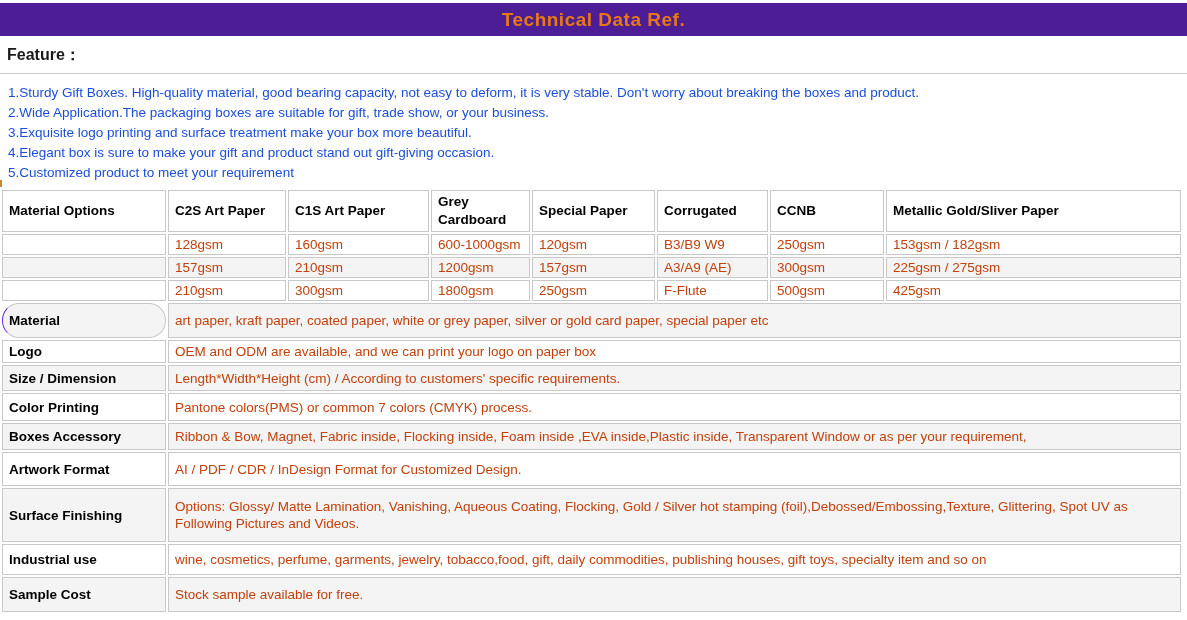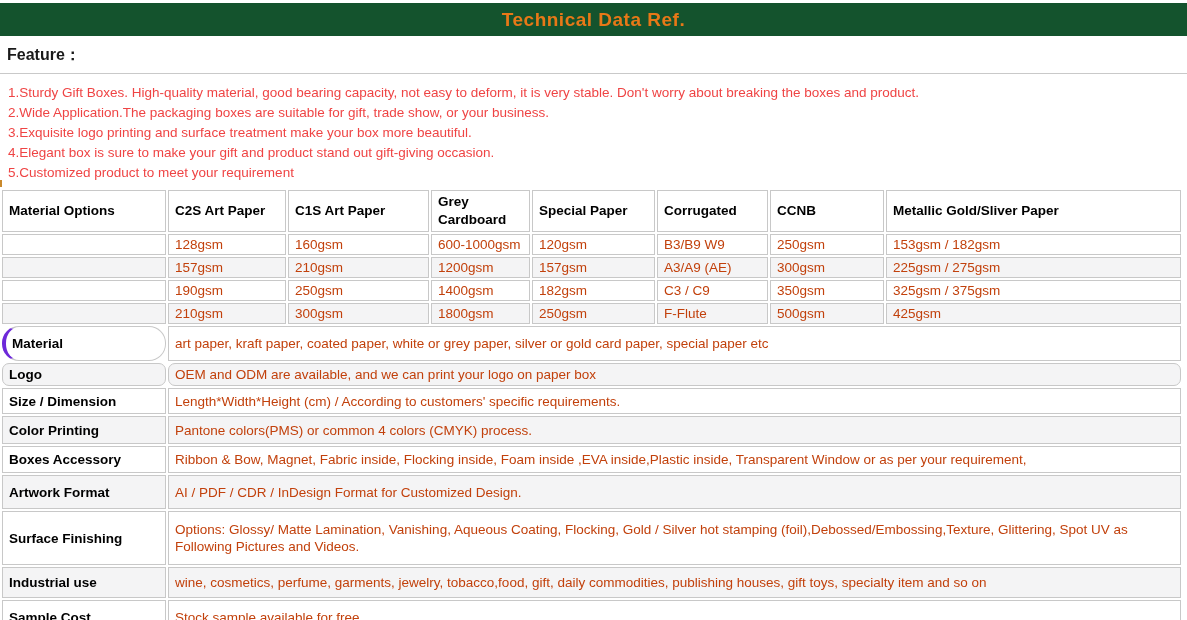--- a/index.html
+++ b/index.html
@@ -7,21 +7,21 @@
   body {
     width: 1187px; height: 620px;
     background: #ffffff;
     font-family: "Liberation Sans", sans-serif;
     overflow: hidden;
     position: relative;
   }
   .title-bar {
     margin-top: 3px;
     height: 33px;
-    background: #14532d;
+    background: #4c1d95;
     text-align: center;
   }
   .title-bar .title-text {
     display: inline-block;
     font-size: 19px;
     font-weight: bold;
     color: #e87817;
     line-height: 33px;
     letter-spacing: 0.5px;
   }
@@ -30,21 +30,21 @@
     font-weight: bold;
     color: #1a1a1a;
     padding: 9px 12px 7px 7px;
     border-bottom: 1px solid #c9c9c9;
   }
   .feature-list {
     list-style: none;
     margin: 9px 0 0 0;
     padding: 0 0 0 8px;
     font-size: 13.5px;
-    color: #ef4444;
+    color: #1d4ed8;
   }
   .feature-list li { line-height: 20px; }
 
   table.spec-table {
     border-collapse: separate;
     border-spacing: 2px;
     table-layout: fixed;
     width: 1183px;
     margin: 5px 0 0 0;
   }
@@ -69,30 +69,30 @@
   .spec-table tr.grid-row td { height: 17px; white-space: nowrap; }
   
   .spec-table tr:nth-child(2n+3) th,
   .spec-table tr:nth-child(2n+3) td { background: #f4f4f5; }
 
   .spec-table tr.spec-row th.label {
     font-weight: bold;
     color: #000000;
   }
   .r-material th, .r-material td { height: 31px; }
-  .r-logo th, .r-logo td { height: 19px; border-radius: 7px; }
+  .r-logo th, .r-logo td { height: 19px; }
   .r-size th, .r-size td { height: 22px; }
   .r-color th, .r-color td { height: 24px; }
   .r-boxes th, .r-boxes td { height: 23px; }
   .r-artwork th, .r-artwork td { height: 30px; margin-left: 11px; }
   .r-surface th, .r-surface td { height: 50px; }
   .r-industrial th, .r-industrial td { height: 27px; }
   .r-sample th, .r-sample td { height: 31px; }
 
-  .r-material th.label { border-left: 4px solid #6d28d9; border-radius: 17px; }
+  .r-material th.label { border-left: 1px solid #6d28d9; border-radius: 17px; }
   .accent-tick {
     position: absolute;
     left: 0; top: 180px;
     width: 2px; height: 7px;
     background: #c9892c;
   }
 </style>
 </head>
 <body>
 
@@ -149,30 +149,20 @@
       <td>157gsm</td>
       <td>210gsm</td>
       <td>1200gsm</td>
       <td>157gsm</td>
       <td>A3/A9 (AE)</td>
       <td>300gsm</td>
       <td>225gsm / 275gsm</td>
     </tr>
     <tr class="grid-row">
       <td></td>
-      <td>190gsm</td>
-      <td>250gsm</td>
-      <td>1400gsm</td>
-      <td>182gsm</td>
-      <td>C3 / C9</td>
-      <td>350gsm</td>
-      <td>325gsm / 375gsm</td>
-    </tr>
-    <tr class="grid-row">
-      <td></td>
       <td>210gsm</td>
       <td>300gsm</td>
       <td>1800gsm</td>
       <td>250gsm</td>
       <td>F-Flute</td>
       <td>500gsm</td>
       <td>425gsm</td>
     </tr>
 
     <tr class="spec-row r-material">
@@ -182,21 +172,21 @@
     <tr class="spec-row r-logo">
       <th class="label">Logo</th>
       <td class="value" colspan="7">OEM and ODM are available, and we can print your logo on paper box</td>
     </tr>
     <tr class="spec-row r-size">
       <th class="label">Size / Dimension</th>
       <td class="value" colspan="7">Length*Width*Height (cm) / According to customers' specific requirements.</td>
     </tr>
     <tr class="spec-row r-color">
       <th class="label">Color Printing</th>
-      <td class="value" colspan="7">Pantone colors(PMS) or common 4 colors (CMYK) process.</td>
+      <td class="value" colspan="7">Pantone colors(PMS) or common 7 colors (CMYK) process.</td>
     </tr>
     <tr class="spec-row r-boxes">
       <th class="label">Boxes Accessory</th>
       <td class="value" colspan="7">Ribbon &amp; Bow, Magnet, Fabric inside, Flocking inside, Foam inside ,EVA inside,Plastic inside, Transparent Window or as per your requirement,</td>
     </tr>
     <tr class="spec-row r-artwork">
       <th class="label">Artwork Format</th>
       <td class="value" colspan="7">AI / PDF / CDR / InDesign Format for Customized Design.</td>
     </tr>
     <tr class="spec-row r-surface">

